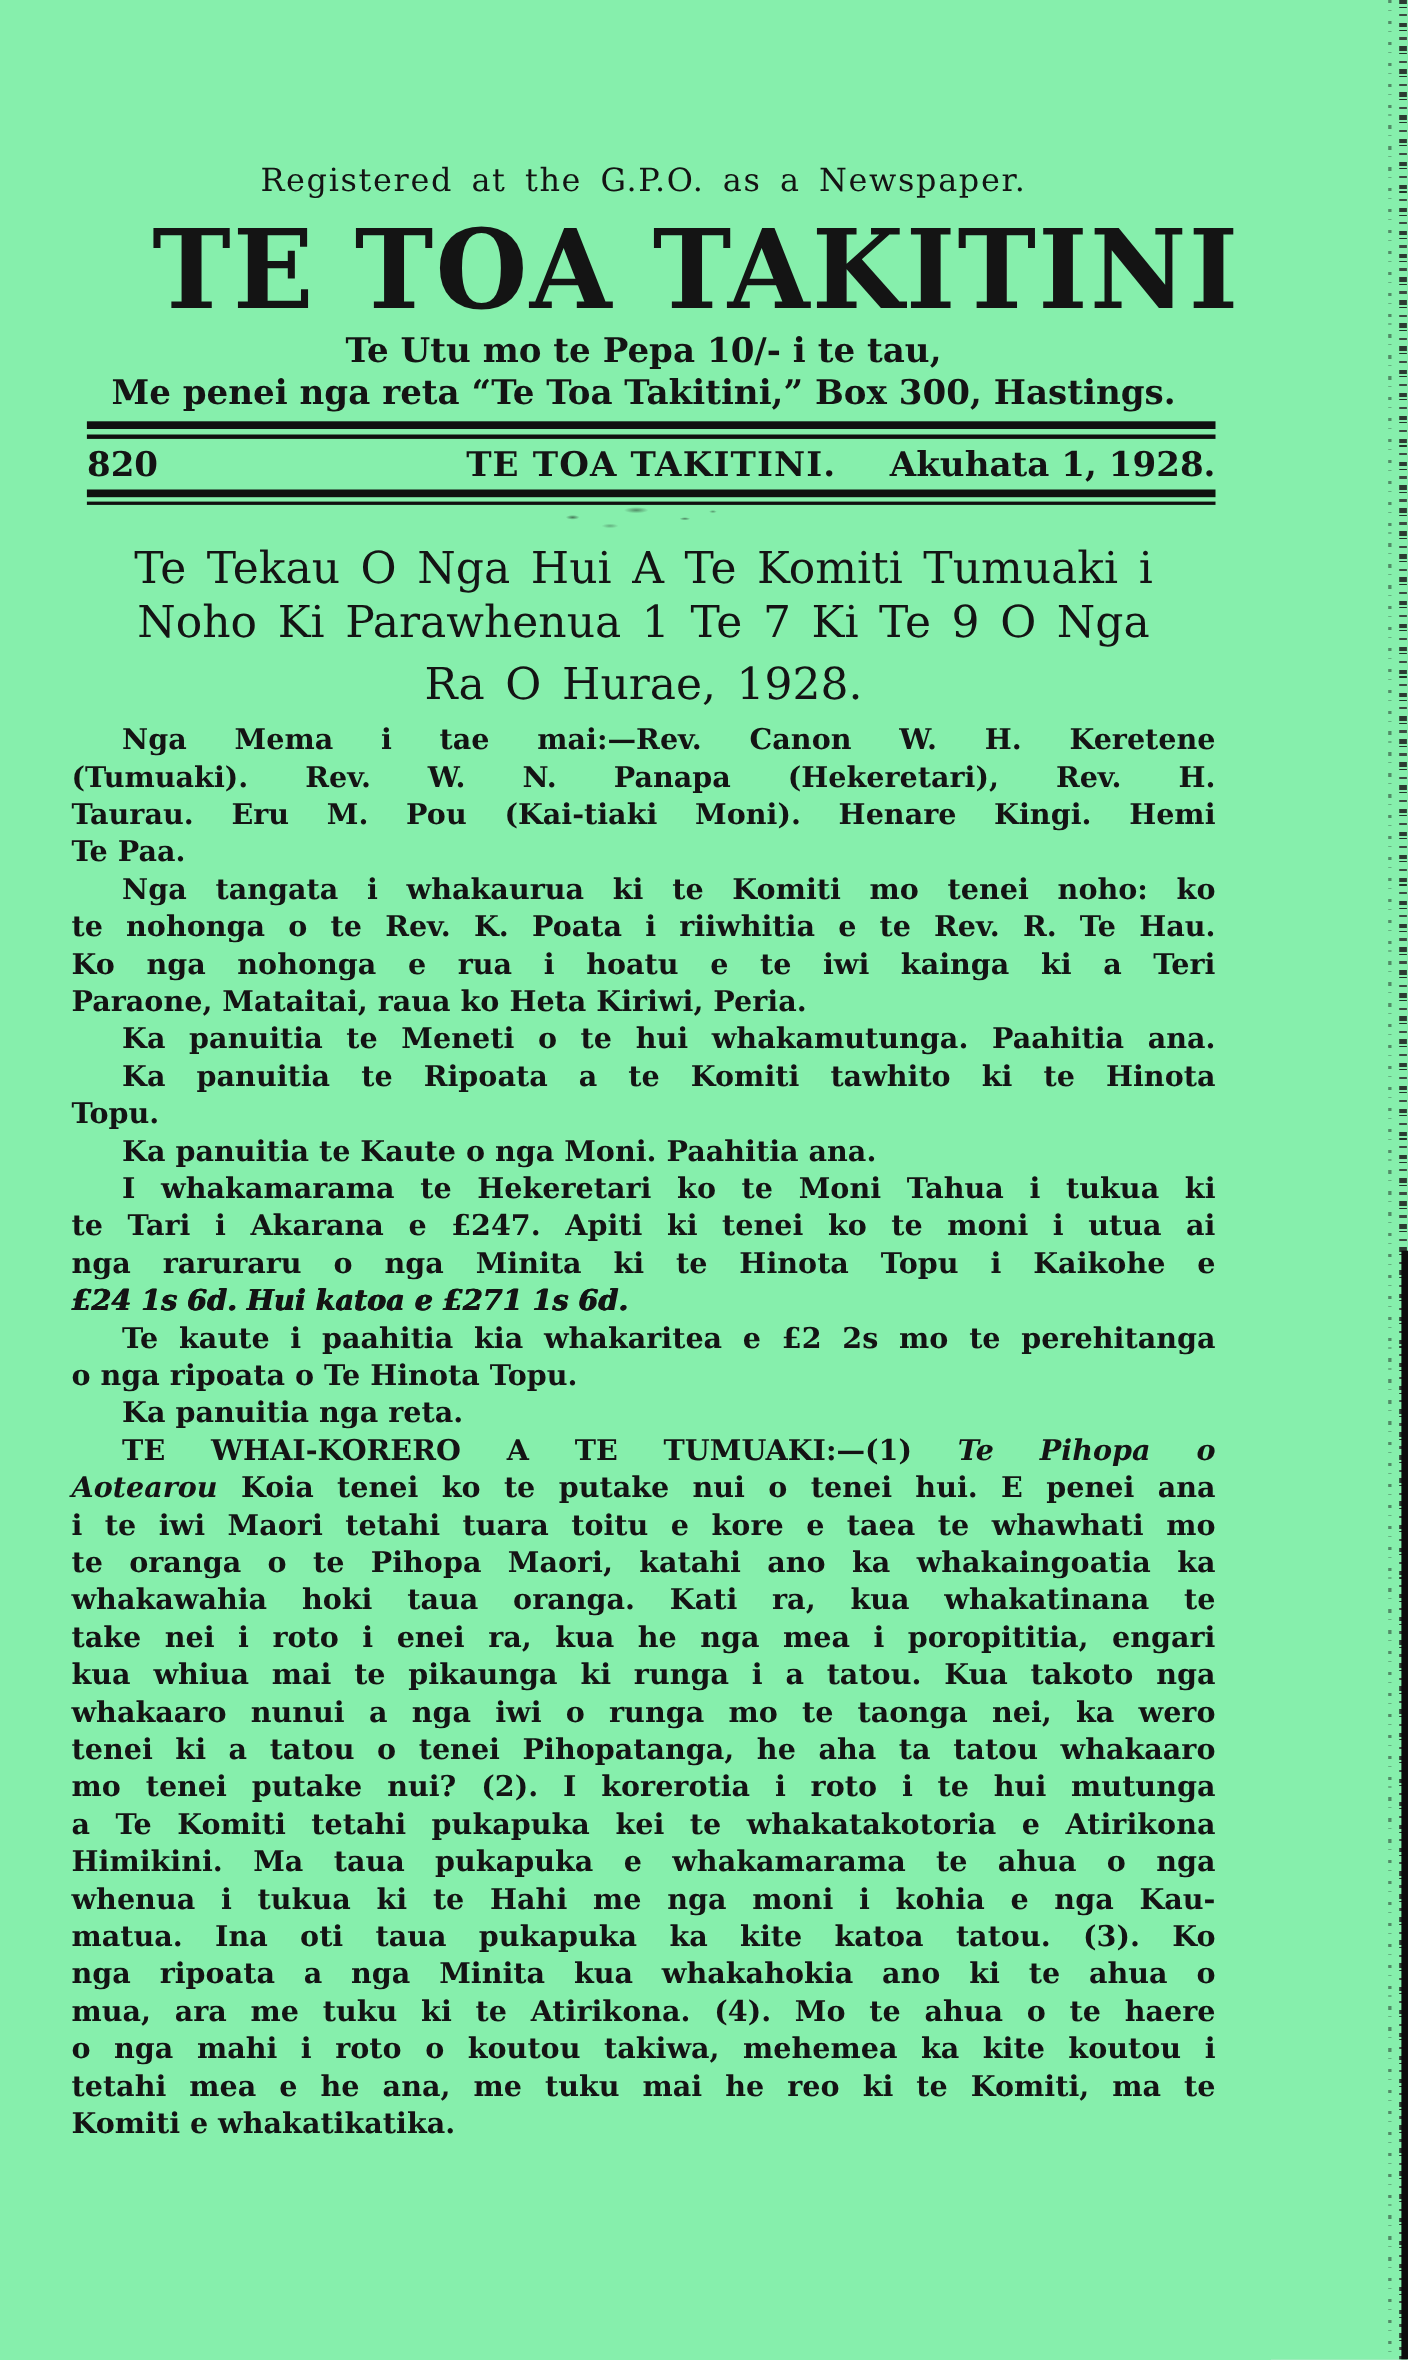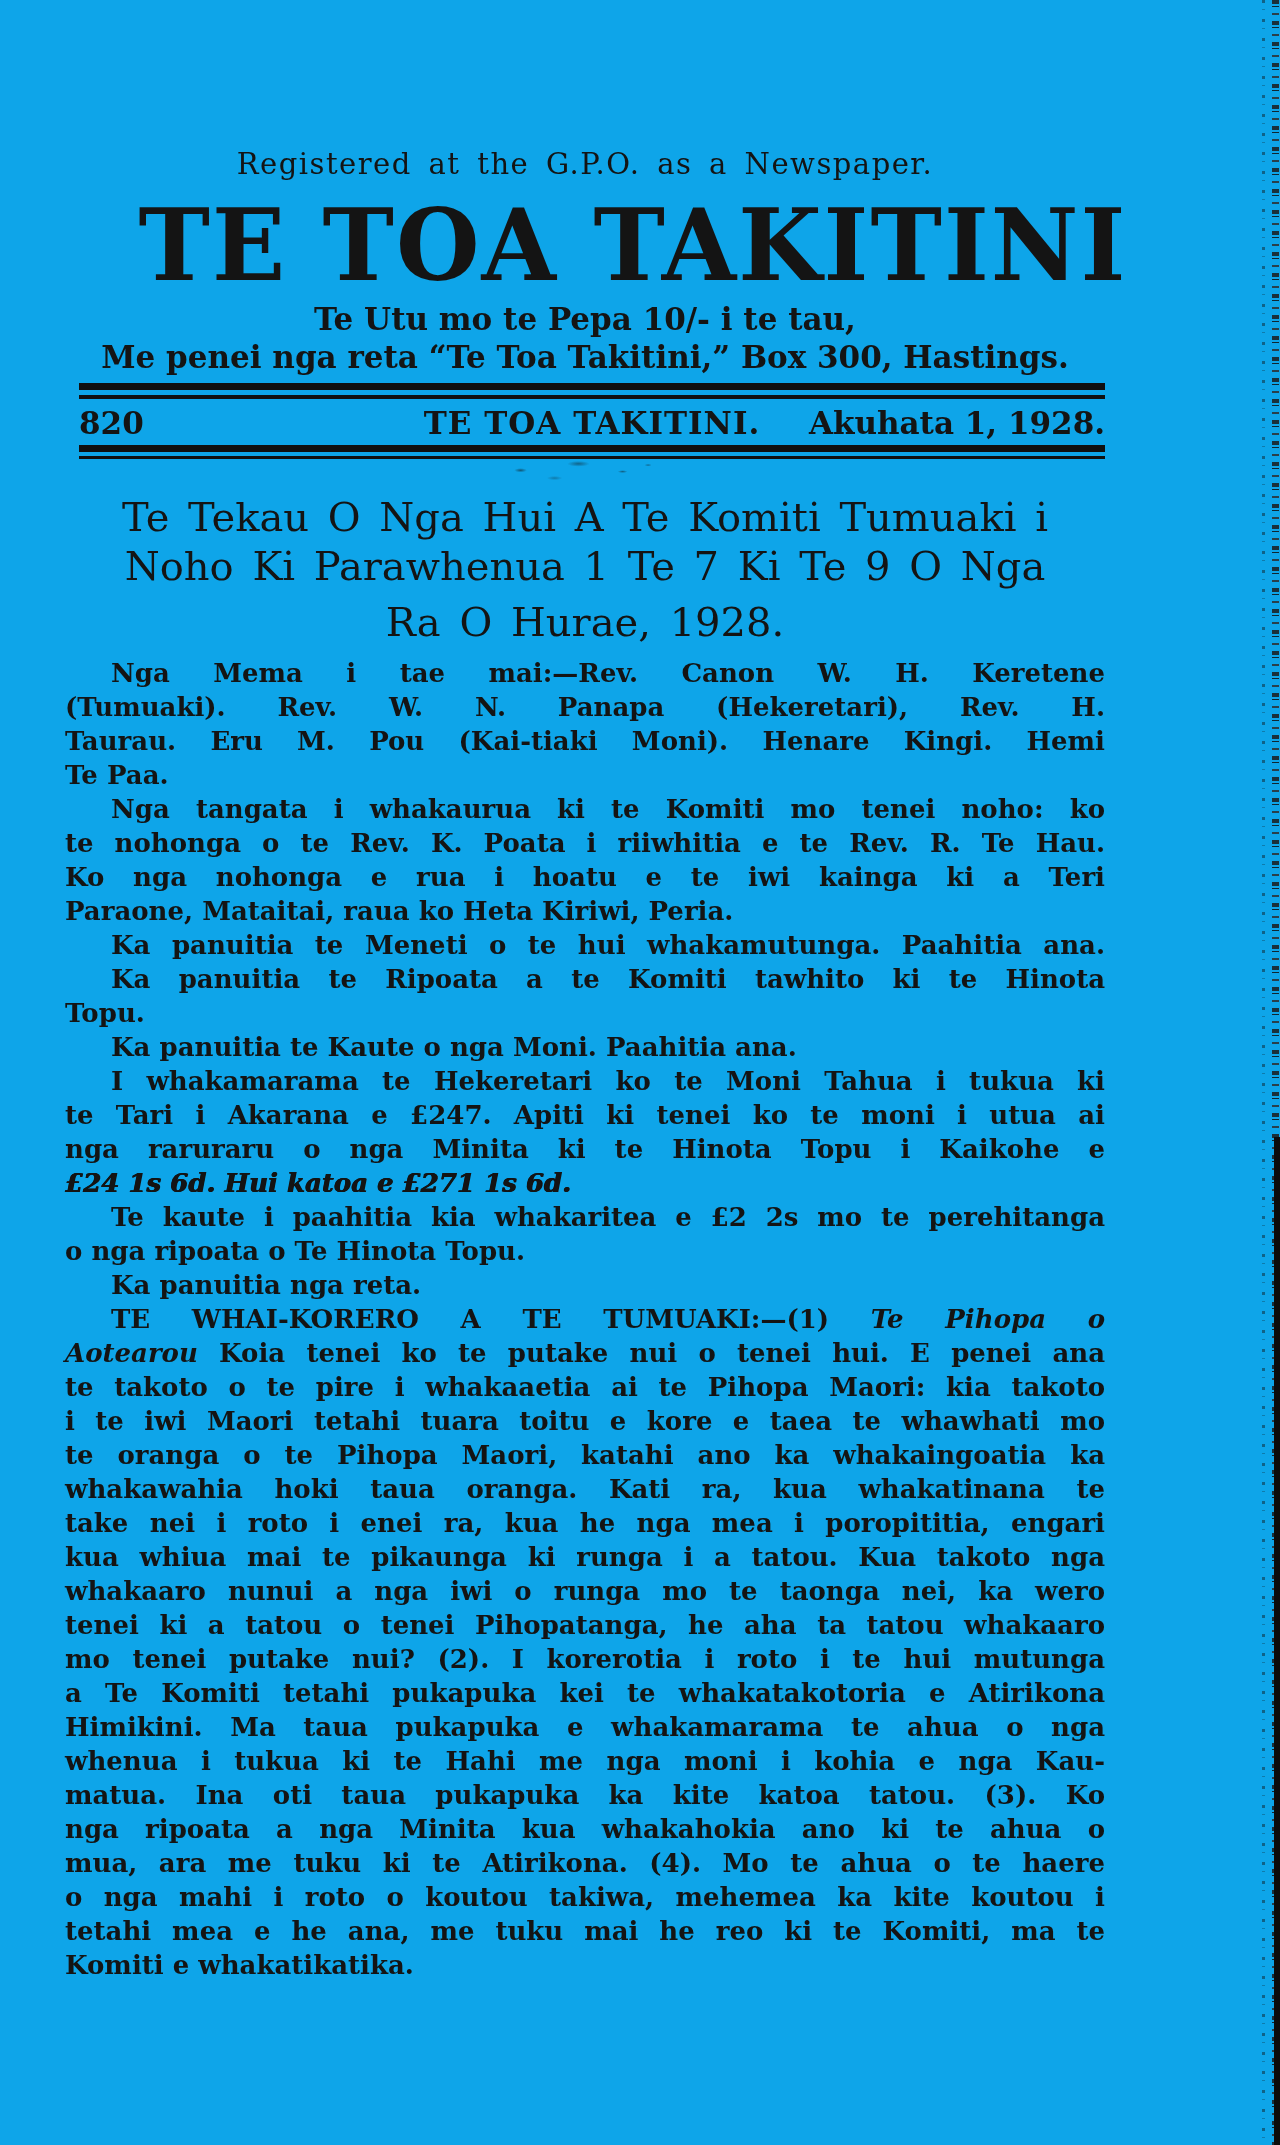--- a/index.html
+++ b/index.html
@@ -55,21 +55,21 @@
                rgba(17,17,17,.28) 9px 10px, transparent 10px 19px);
     background-size:3px 100%;background-position:12px 0;background-repeat:no-repeat;}
   .scan-edge::before{content:"";position:absolute;right:1px;top:0;width:7px;height:100%;opacity:.85;
     background:repeating-linear-gradient(180deg,#1c1c1c 0 4px,transparent 4px 6px,#101010 6px 7px,
                transparent 7px 13px,#2e2e2e 13px 15px,transparent 15px 21px);}
   .scan-edge::after{content:"";position:absolute;right:0;top:53%;width:6px;height:47%;background:#0c0c0c;}
 </style>
 </head>
 <body>
 
-<div class="page" style="background: #0ea5e9; color: rgb(20, 20, 20);">
+<div class="page" style="background: #86efac; color: rgb(20, 20, 20);">
   <div class="scan-edge"></div>
 
   <div class="col">
     <header>
       <div class="registered">Registered at the G.P.O. as a Newspaper.</div>
       <h1 class="masthead-title">TE TOA TAKITINI</h1>
       <div class="sub first">Te Utu mo te Pepa 10/- i te tau,</div>
       <div class="sub">Me penei nga reta “Te Toa Takitini,” Box 300, Hastings.</div>
 
       <div class="rules top">
@@ -110,21 +110,20 @@
           <div class="line indent endline"><span>Ka panuitia te Kaute o nga Moni. Paahitia ana.</span></div>
           <div class="line indent"><span>I whakamarama te Hekeretari ko te Moni Tahua i tukua ki</span></div>
           <div class="line"><span>te Tari i Akarana e £247. Apiti ki tenei ko te moni i utua ai</span></div>
           <div class="line"><span>nga raruraru o nga Minita ki te Hinota Topu i Kaikohe e</span></div>
           <div class="line endline"><span class="xb">£24 1s 6d. Hui katoa e £271 1s 6d.</span></div>
           <div class="line indent"><span>Te kaute i paahitia kia whakaritea e £2 2s mo te perehitanga</span></div>
           <div class="line endline"><span>o nga ripoata o Te Hinota Topu.</span></div>
           <div class="line indent endline"><span>Ka panuitia nga reta.</span></div>
           <div class="line indent"><span>TE WHAI-KORERO A TE TUMUAKI:—(1) </span><span class="it">Te Pihopa o</span></div>
           <div class="line"><span class="it">Aotearou</span><span> Koia tenei ko te putake nui o tenei hui. E penei ana</span></div>
-          <div class="line"><span>te takoto o te pire i whakaaetia ai te Pihopa Maori: kia takoto</span></div>
           <div class="line"><span>i te iwi Maori tetahi tuara toitu e kore e taea te whawhati mo</span></div>
           <div class="line"><span>te oranga o te Pihopa Maori, katahi ano ka whakaingoatia ka</span></div>
           <div class="line"><span>whakawahia hoki taua oranga. Kati ra, kua whakatinana te</span></div>
           <div class="line"><span>take nei i roto i enei ra, kua he nga mea i poropititia, engari</span></div>
           <div class="line"><span>kua whiua mai te pikaunga ki runga i a tatou. Kua takoto nga</span></div>
           <div class="line"><span>whakaaro nunui a nga iwi o runga mo te taonga nei, ka wero</span></div>
           <div class="line"><span>tenei ki a tatou o tenei Pihopatanga, he aha ta tatou whakaaro</span></div>
           <div class="line"><span>mo tenei putake nui? (2). I korerotia i roto i te hui mutunga</span></div>
           <div class="line"><span>a Te Komiti tetahi pukapuka kei te whakatakotoria e Atirikona</span></div>
           <div class="line"><span>Himikini. Ma taua pukapuka e whakamarama te ahua o nga</span></div>

